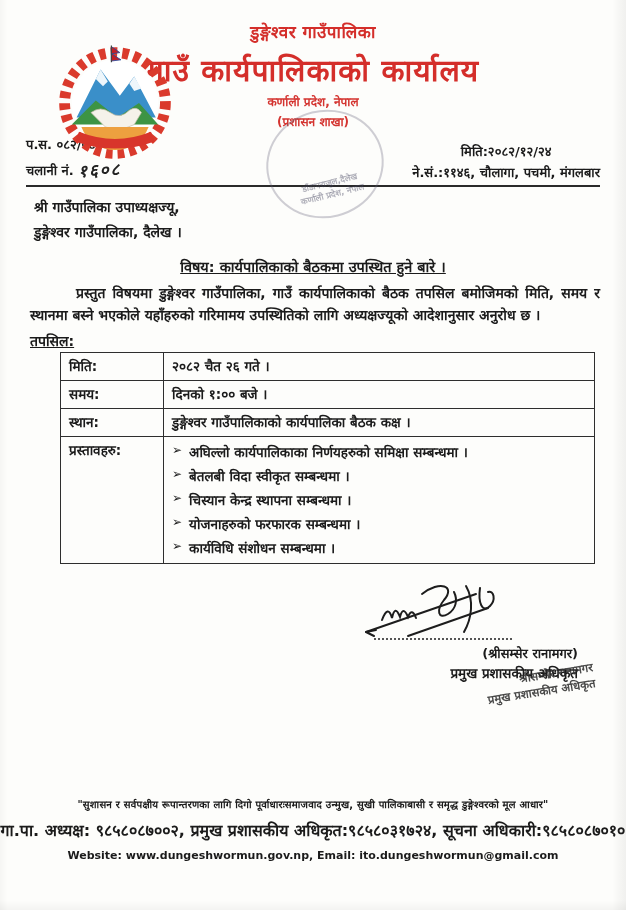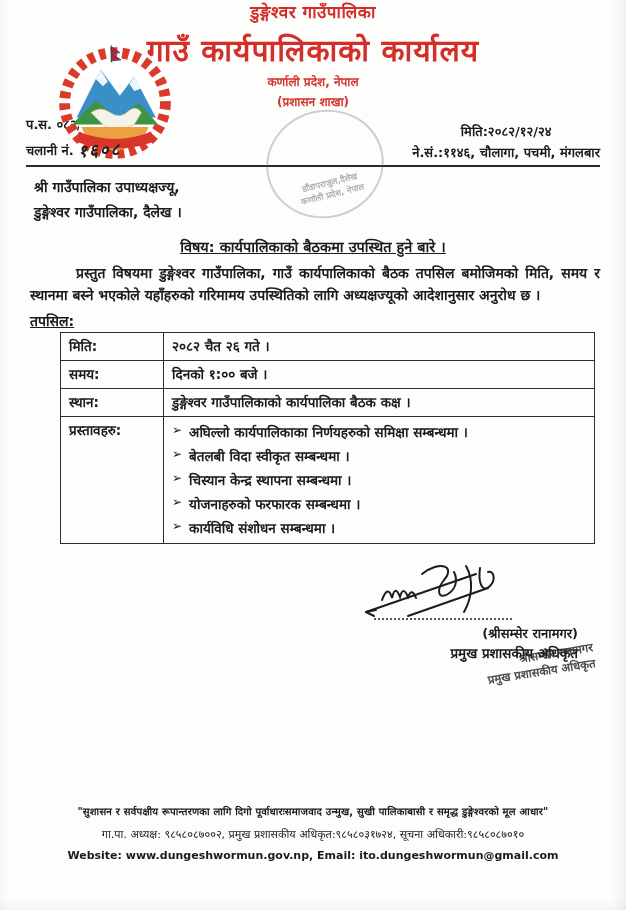--- a/index.html
+++ b/index.html
@@ -10,21 +10,21 @@
     background:
       linear-gradient(to left, rgba(0,0,0,0.05), rgba(0,0,0,0) 14px),
       linear-gradient(to top, rgba(0,0,0,0.04), rgba(0,0,0,0) 10px),
       linear-gradient(to right, rgba(0,0,0,0.03), rgba(0,0,0,0) 8px),
       #fdfdfb;
     font-family:"DejaVu Sans","Liberation Sans",sans-serif;
     color:#1b1b1b;
     overflow:hidden;
   }
   
-  .header{position:relative;text-align:center;}
+  .header{position:relative;text-align:center;padding-top:20px;}
   .title-muni{font-size:17px;font-weight:bold;color:#d42e2a;letter-spacing:.5px;}
   .title-office{font-size:30px;font-weight:bold;color:#d42e2a;margin-top:6px;letter-spacing:1px;}
   .sub-red{font-size:12px;font-weight:bold;color:#d43430;margin-top:3px;}
   .sub-red.first{margin-top:10px;}
   .logo{position:absolute;left:55px;top:42px;width:120px;height:122px;}
   .hstamp{
     position:absolute;left:266px;top:110px;width:118px;height:108px;
     border:2px solid rgba(98,96,120,.30);border-radius:50%;
     transform:rotate(-14deg);
     display:flex;flex-direction:column;align-items:center;justify-content:flex-end;
@@ -71,21 +71,21 @@
   .sigline{width:138px;margin:0 auto;border-top:2px dotted #555;}
   .signame{font-size:13px;font-weight:bold;margin-top:4px;}
   .sigtitle{font-size:13.5px;font-weight:bold;margin-top:2px;}
   .sigstamp{
     margin-top:2px;transform:rotate(-9deg) translateX(18px);
     font-size:11.5px;font-weight:bold;color:#2b2b2b;opacity:.85;line-height:1.35;
   }
   
   .footer{position:absolute;left:0;right:0;bottom:48px;text-align:center;}
   .slogan{font-size:10px;font-weight:bold;letter-spacing:.2px;}
-  .contacts{font-size:11px;font-weight:normal;margin-top:8px;}
+  .contacts{font-size:16px;font-weight:bold;margin-top:8px;}
   .webline{font-size:11px;font-weight:bold;margin-top:8px;}
 </style>
 </head>
 <body>
 
 <div class="page">
 
   <div class="header">
     <div class="logo">
       <svg viewBox="0 0 100 100" width="120" height="122" aria-hidden="true">

